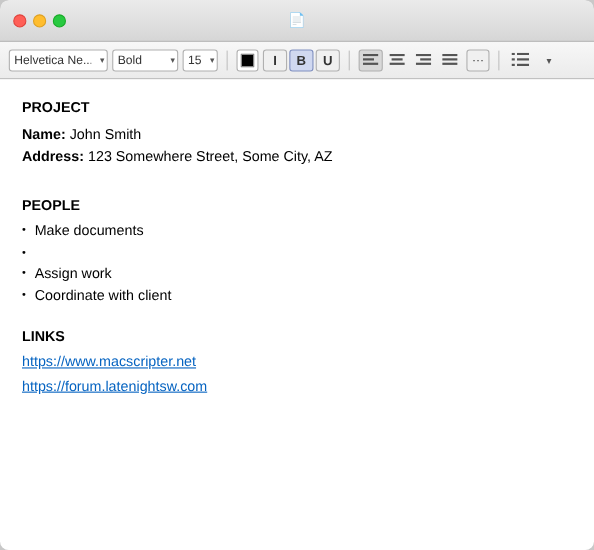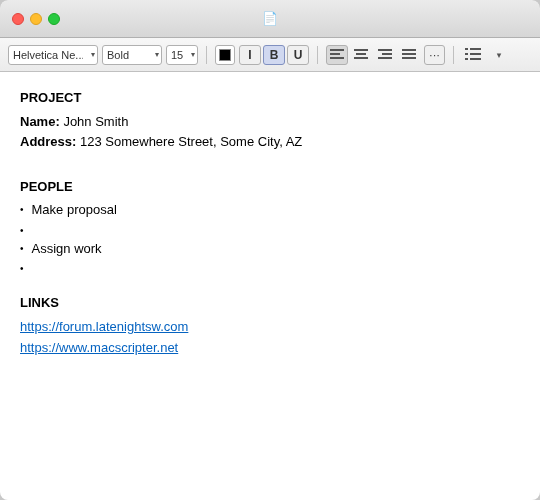--- a/index.html
+++ b/index.html
@@ -395,33 +395,34 @@
 
   <div class="spacer"></div>
 
 
   <div class="spacer"></div>
 
   <div class="section-heading">PEOPLE</div>
   <ul class="bullet-list">
     <li class="list-item">
       <span class="bullet-dot">•</span>
-      <span>Make proposal</span>
+      <span>Make documents</span>
     </li>
     <li class="list-item">
       <span class="bullet-dot">•</span>
     </li>
     <li class="list-item">
       <span class="bullet-dot">•</span>
       <span>Assign work</span>
     </li>
     <li class="list-item">
       <span class="bullet-dot">•</span>
+      <span>Coordinate with client</span>
     </li>
   </ul>
 
   <div class="spacer"></div>
 
   <div class="section-heading">LINKS</div>
+  <a class="link">https://www.macscripter.net</a>
   <a class="link">https://forum.latenightsw.com</a>
-  <a class="link">https://www.macscripter.net</a>
 
 </div>
 
 </body></html>

